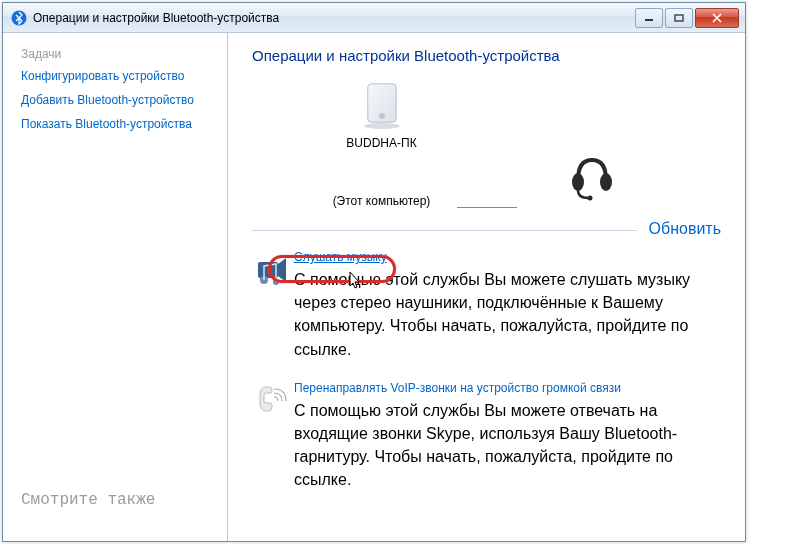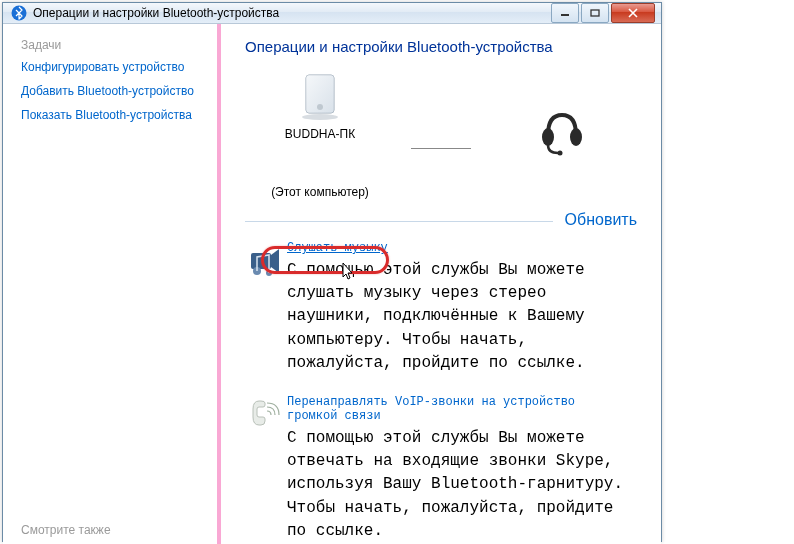--- a/index.html
+++ b/index.html
@@ -5,21 +5,21 @@
   * { box-sizing: border-box; margin: 0; padding: 0; }
   body {
     font-family: "Segoe UI", Tahoma, sans-serif;
     font-size: 12px;
     background: #fff;
     width: 794px;
     height: 544px;
     overflow: hidden;
   }
   .outer {
-    width: 660px;
+    width: 744px;
     height: 540px;
     margin: 2px;
     border: 1px solid #6b8ba6;
     background: #fef9c3;
     box-shadow: 0 0 4px rgba(0,0,0,0.2);
     display: flex;
     flex-direction: column;
   }
   .titlebar {
     height: 30px;
@@ -63,61 +63,62 @@
     flex: 1;
     display: flex;
     background: #fff;
   }
   .sidebar {
     width: 225px;
     background: #fff;
     padding: 14px 6px 8px 18px;
     display: flex;
     flex-direction: column;
-    border-right: 4px solid #f9a8d4;
+    border-right: 1px solid #f9a8d4;
   }
   .sidebar-heading {
     color: #9a9a9a;
     font-size: 12px;
     margin-bottom: 8px;
   }
   .sidebar-link {
     color: #0066cc;
     font-size: 12px;
     margin-bottom: 10px;
     cursor: pointer;
   }
   .sidebar-spacer { flex: 1; }
   .sidebar-footer-heading {
     color: #9a9a9a;
-    font-size: 12px;
-    margin-bottom: 8px;
+    font-size: 16px;
+    margin-bottom: 24px;
+    font-family: Liberation Mono, monospace;
   }
   .sidebar-footer-link {
     color: #0066cc;
     font-size: 12px;
     cursor: pointer;
     margin-bottom: 6px;
   }
   .main {
     flex: 1;
     padding: 14px 24px 10px 24px;
     position: relative;
   }
   .main-heading {
     color: #003399;
     font-size: 15px;
     font-weight: normal;
     margin-bottom: 16px;
   }
   .device-row {
     display: flex;
-    align-items: center;
+    align-items: flex-end;
     justify-content: center;
-    gap: 16px;
+    gap: 0;
     margin-bottom: 12px;
   }
   .device {
     width: 150px;
     text-align: center;
   }
   .device-icon {
     width: 56px; height: 50px;
     margin: 0 auto 6px auto;
     display: flex; align-items: center; justify-content: center;
@@ -160,21 +161,20 @@
     padding-left: 2px;
   }
   .service-icon {
     width: 40px;
     flex-shrink: 0;
     padding-top: 2px;
   }
   .service-body {
     flex: 1;
     padding-right: 10px;
-    font-family: Liberation Mono, monospace;
   }
   .service-title {
     color: #0066cc;
     font-size: 12px;
     margin-bottom: 4px;
     cursor: pointer;
     display: inline-block;
   }
   .service-title.hl {
     text-decoration: underline;
@@ -233,21 +233,20 @@
 
   <div class="body">
 
     <div class="sidebar">
       <div class="sidebar-heading">Задачи</div>
       <div class="sidebar-link">Конфигурировать устройство</div>
       <div class="sidebar-link">Добавить Bluetooth-устройство</div>
       <div class="sidebar-link">Показать Bluetooth-устройства</div>
       <div class="sidebar-spacer"></div>
       <div class="sidebar-footer-heading">Смотрите также</div>
-      <div class="sidebar-footer-link">Помощь</div>
     </div>
 
     <div class="main">
       <div class="main-heading">Операции и настройки Bluetooth-устройства</div>
 
       <div class="device-row">
         <div class="device">
           <div class="device-icon">
             <svg width="56" height="50" viewBox="0 0 56 50">
               <rect x="14" y="4" width="28" height="38" rx="3" fill="#e6ecf2" stroke="#9aa8b6" stroke-width="1"></rect>

